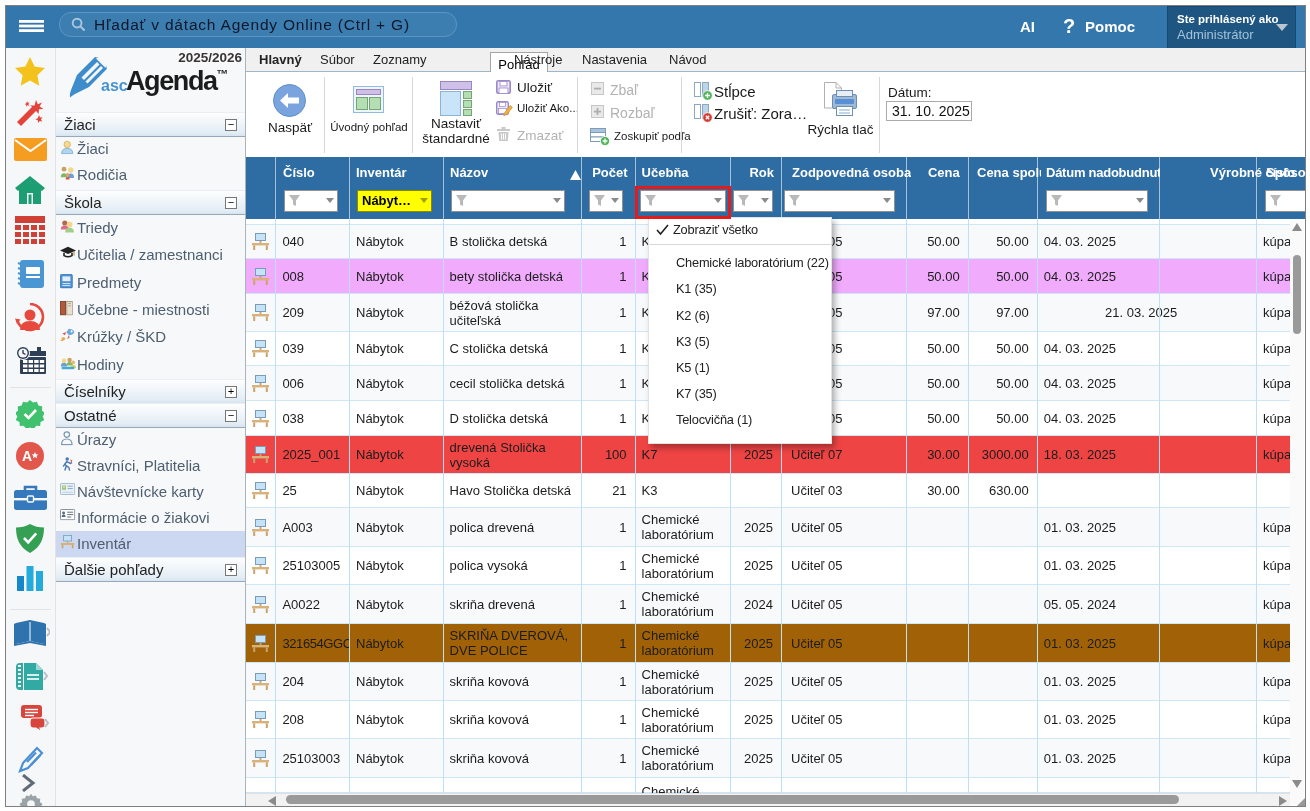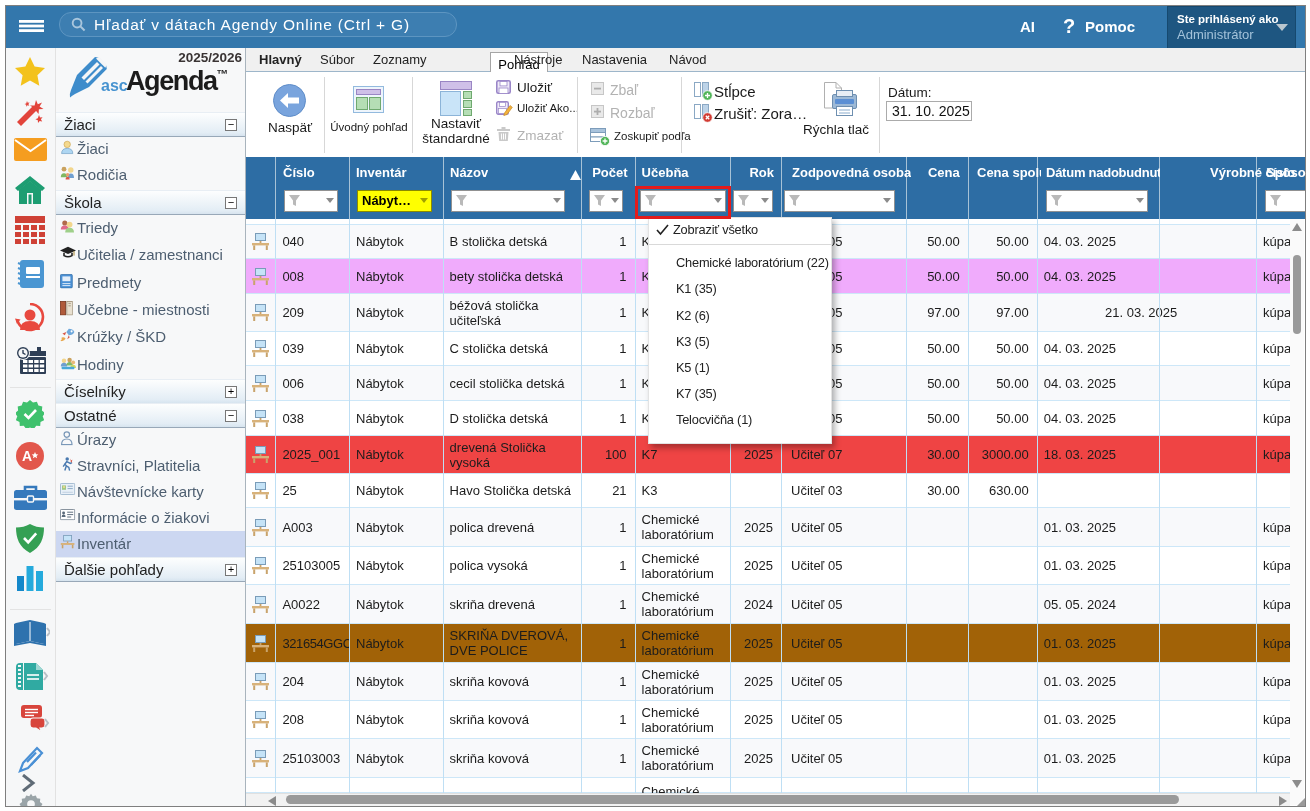--- a/index.html
+++ b/index.html
@@ -1,20 +1,20 @@
 <!DOCTYPE html>
 <html><head><meta charset="utf-8">
 <style>
 html,body{margin:0;padding:0;}
 body{width:1310px;height:811px;overflow:hidden;font-family:"Liberation Sans",sans-serif;background:#ffffff;}
 .a{position:absolute;}
 #app{left:5px;top:5px;width:1299px;height:800px;border:1px solid #7f7f7f;background:#fff;}
 
 #topbar{left:0;top:0;width:1299px;height:42px;background:#3377ac;}
-#searchbox{left:53px;top:6px;width:396px;height:23px;border:1px solid #5d95c1;border-radius:12px;background:#3d7eb1;color:#ffffff;font-size:15.5px;letter-spacing:0.8px;line-height:23px;}
+#searchbox{left:53px;top:6px;width:396px;height:23px;border:1px solid #5d95c1;border-radius:12px;background:#3d7eb1;color:#0f172a;font-size:15.5px;letter-spacing:0.8px;line-height:23px;}
 .navtxt{color:#fff;font-weight:bold;font-size:15px;top:12px;}
 #userbox{left:1161px;top:0;width:127px;height:41px;background:#1e5681;border:1px solid #16496f;}
 
 #strip{left:0;top:42px;width:49px;height:758px;background:#f6f7f8;border-right:1px solid #e2e2e2;overflow:hidden;}
 
 #nav{left:50px;top:42px;width:189px;height:758px;background:#f7f8f9;border-right:1px solid #a9b4bd;}
 .sect{left:0;width:189px;height:23px;background:linear-gradient(#fdfefe,#e3edf5 85%,#d7e4ef);border-top:1px solid #e8eef4;border-bottom:1px solid #98a8b8;}
 .sect span{position:absolute;left:8px;top:3px;font-size:15px;color:#222;}
 .pmbox{position:absolute;right:8px;top:6px;width:10px;height:10px;border:1px solid #777;background:#fff;font-size:11px;line-height:10px;text-align:center;color:#000;font-family:"Liberation Mono",monospace;}
 .navitem{left:0;width:189px;height:26px;color:#4d5e70;font-size:15px;}
@@ -484,21 +484,21 @@
   <svg class="a" style="left:578px;top:10px" width="33" height="38" viewBox="0 0 33 38">
       <path d="M0.5 0.5 H12 L17.5 6 V26 H0.5 Z" fill="#fff" stroke="#b0b0b0"></path>
       <path d="M12 0.5 V6 H17.5" fill="none" stroke="#b0b0b0"></path>
       <rect x="8.5" y="12.5" width="24" height="14" rx="1.5" fill="#9db9d6" stroke="#6e8fb0"></rect>
       <rect x="12.5" y="8.5" width="16" height="6" fill="#e8eef5" stroke="#6e8fb0"></rect>
       <rect x="11" y="17" width="19" height="5" rx="1" fill="#5b8fd4"></rect>
       <rect x="12.5" y="24.5" width="16" height="9" fill="#fff" stroke="#6e8fb0"></rect>
       <line x1="15" y1="28" x2="26" y2="28" stroke="#9db9d6" stroke-width="1.2"></line>
       <line x1="15" y1="31" x2="26" y2="31" stroke="#9db9d6" stroke-width="1.2"></line>
     </svg>
-  <div class="a tbtxt" style="left:557px;top:50px;width:75px;">Rýchla tlač</div>
+  <div class="a tbtxt" style="left:557px;top:50px;width:75px;text-align:center;">Rýchla tlač</div>
   <div class="a vsep" style="left:633px;"></div>
   <div class="a tbtxt" style="left:642px;top:13px;">Dátum:</div>
   <div class="a" style="left:640px;top:29px;width:79px;height:18px;border:1px solid #ababab;background:#fff;font-size:14px;color:#111;padding-left:5px;line-height:18px;">31. 10. 2025</div>
 </div>
 
 <div class="a" id="thead" style="left:246px;top:157px;">
   <div class="a hline" style="left:29.4px;"></div>
     <div class="a hline" style="left:103px;"></div>
     <div class="a hline" style="left:196.6px;"></div>
     <div class="a hline" style="left:334.6px;"></div>

